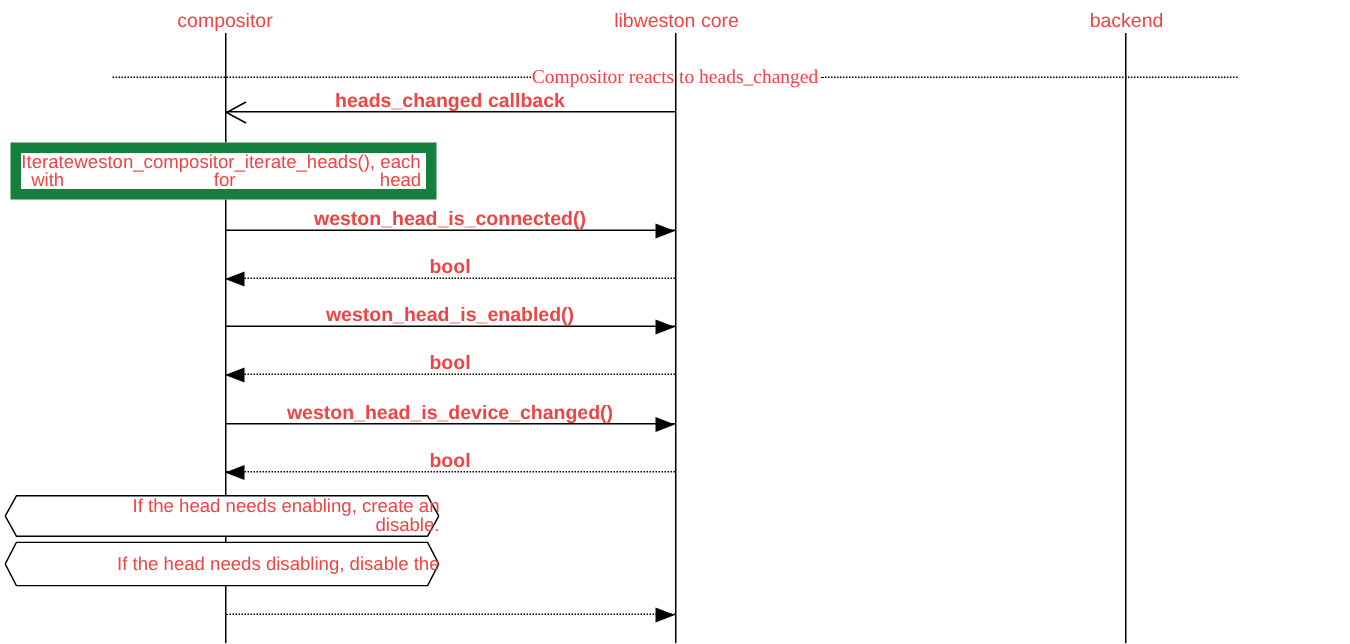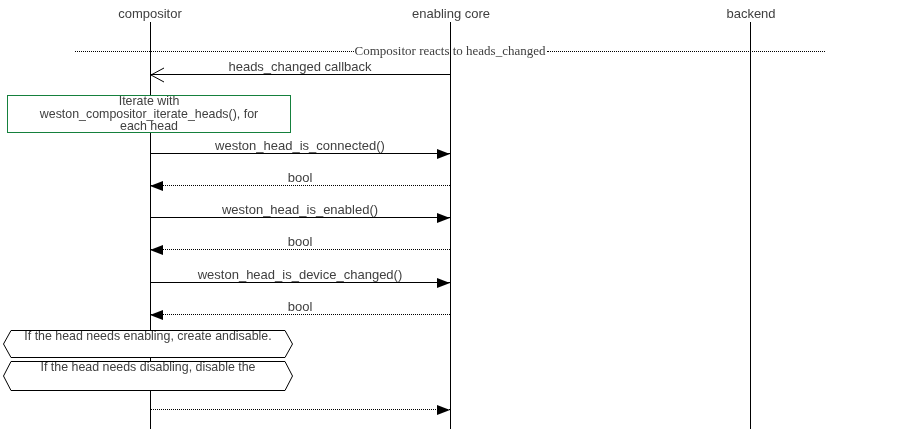--- a/index.html
+++ b/index.html
@@ -2,21 +2,21 @@
 <html><head>
 <meta charset="utf-8">
 <style>
   html, body { margin: 0; padding: 0; background: #fff; }
   #diagram {
     position: relative;
     width: 900px;
     height: 429px;
     background: #ffffff;
     font-family: "Liberation Sans", sans-serif;
-    color: #404040;
+    color: #ef4444;
     overflow: hidden;
   }
 
   
   .lifeline {
     position: absolute;
     top: 22px;
     bottom: 0;
     width: 1px;
     background: #000;
@@ -52,20 +52,21 @@
     padding: 0 1px;
   }
 
   
   .msg {
     position: absolute;
     left: 150px;
     width: 300px;
     height: 18px;
     z-index: 1;
+    font-weight: bold;
   }
   .msg .msg-label {
     position: absolute;
     left: 0; right: 0; bottom: 1px;
     text-align: center;
     font-size: 13px;
     line-height: 15px;
     white-space: nowrap;
   }
   .msg .msg-line { position: absolute; left: 0; right: 0; bottom: 0; height: 0; }
@@ -90,54 +91,56 @@
     position: absolute; left: 0; bottom: -8px;
     width: 15px; height: 16px;
   }
 
   
   .note-rect {
     position: absolute;
     left: 7px; top: 95px;
     width: 284px; height: 38px;
     background: #fff;
-    border: 1px solid #15803d;
+    border: 7px solid #15803d;
     box-sizing: border-box;
+    display: flex;
+    flex-direction: row;
+    justify-content: center;
+    text-align: center;
+    font-size: 12.4px;
+    line-height: 12.4px;
+    z-index: 2;
+  }
+
+  
+  .hex-note { position: absolute; left: 3px; width: 290px; z-index: 2; }
+  .hex-note svg { position: absolute; left: 0; top: 0; display: block; }
+  .hex-text {
+    position: absolute; inset: 0;
     display: flex;
     flex-direction: column;
     justify-content: center;
     text-align: center;
     font-size: 12.4px;
-    line-height: 12.4px;
-    z-index: 2;
-  }
-
-  
-  .hex-note { position: absolute; left: 3px; width: 290px; z-index: 2; }
-  .hex-note svg { position: absolute; left: 0; top: 0; display: block; }
-  .hex-text {
-    position: absolute; inset: 0;
-    display: flex;
-    justify-content: center;
-    text-align: center;
-    font-size: 12.4px;
     line-height: 13px;
+    align-items: flex-end;
   }
 </style>
 </head>
 <body>
 
 <div id="diagram">
 
   <div class="lifeline" style="left:150px"></div>
   <div class="lifeline" style="left:450px"></div>
   <div class="lifeline" style="left:750px"></div>
 
   <div class="actor-label" style="left:150px">compositor</div>
-  <div class="actor-label" style="left:451px">enabling core</div>
+  <div class="actor-label" style="left:451px">libweston core</div>
   <div class="actor-label" style="left:751px">backend</div>
 
   <div class="divider">
     <span class="dots"></span>
     <span class="divider-text">Compositor reacts to heads_changed</span>
     <span class="dots"></span>
   </div>
 
   <div class="msg solid" style="top:57px">
     <div class="msg-label">heads_changed callback</div>

